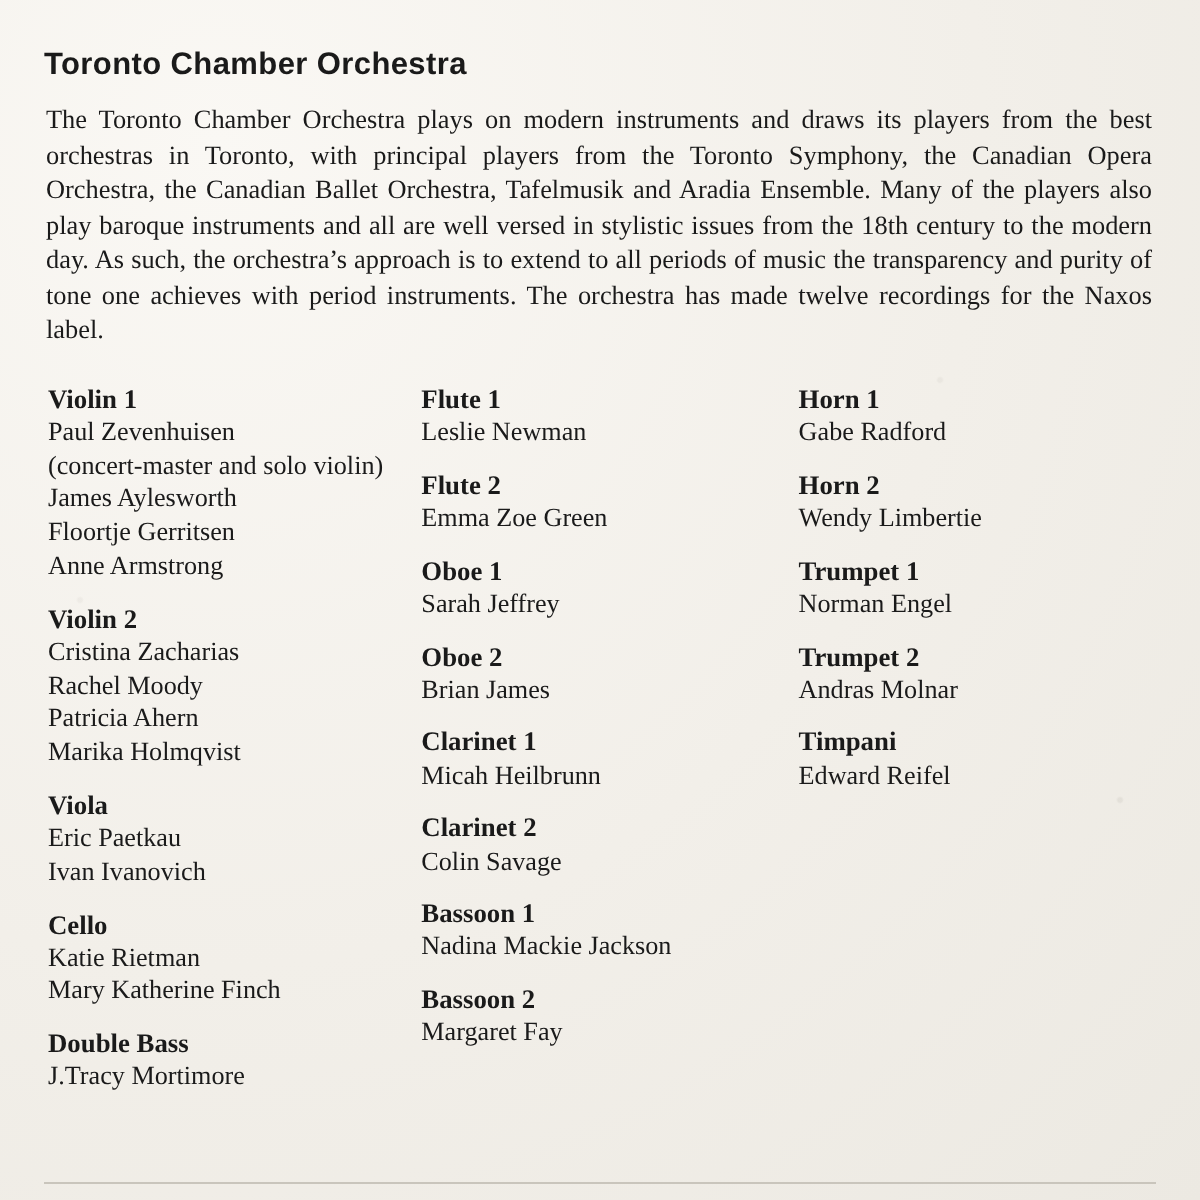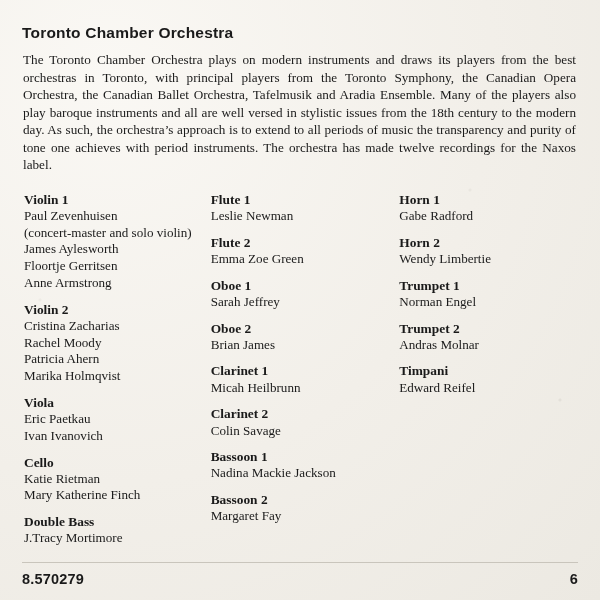--- a/index.html
+++ b/index.html
@@ -199,17 +199,13 @@
       </div>
     </div>
 
   </div>
 
   <div class="speckle"></div>
 </div>
 
 <div class="footer">
   <div class="footer-rule"></div>
-  <div class="footer-row">
-    <div class="catalog">8.570279</div>
-    <div class="pagenum">6</div>
-  </div>
 </div>
 
 </body></html>

